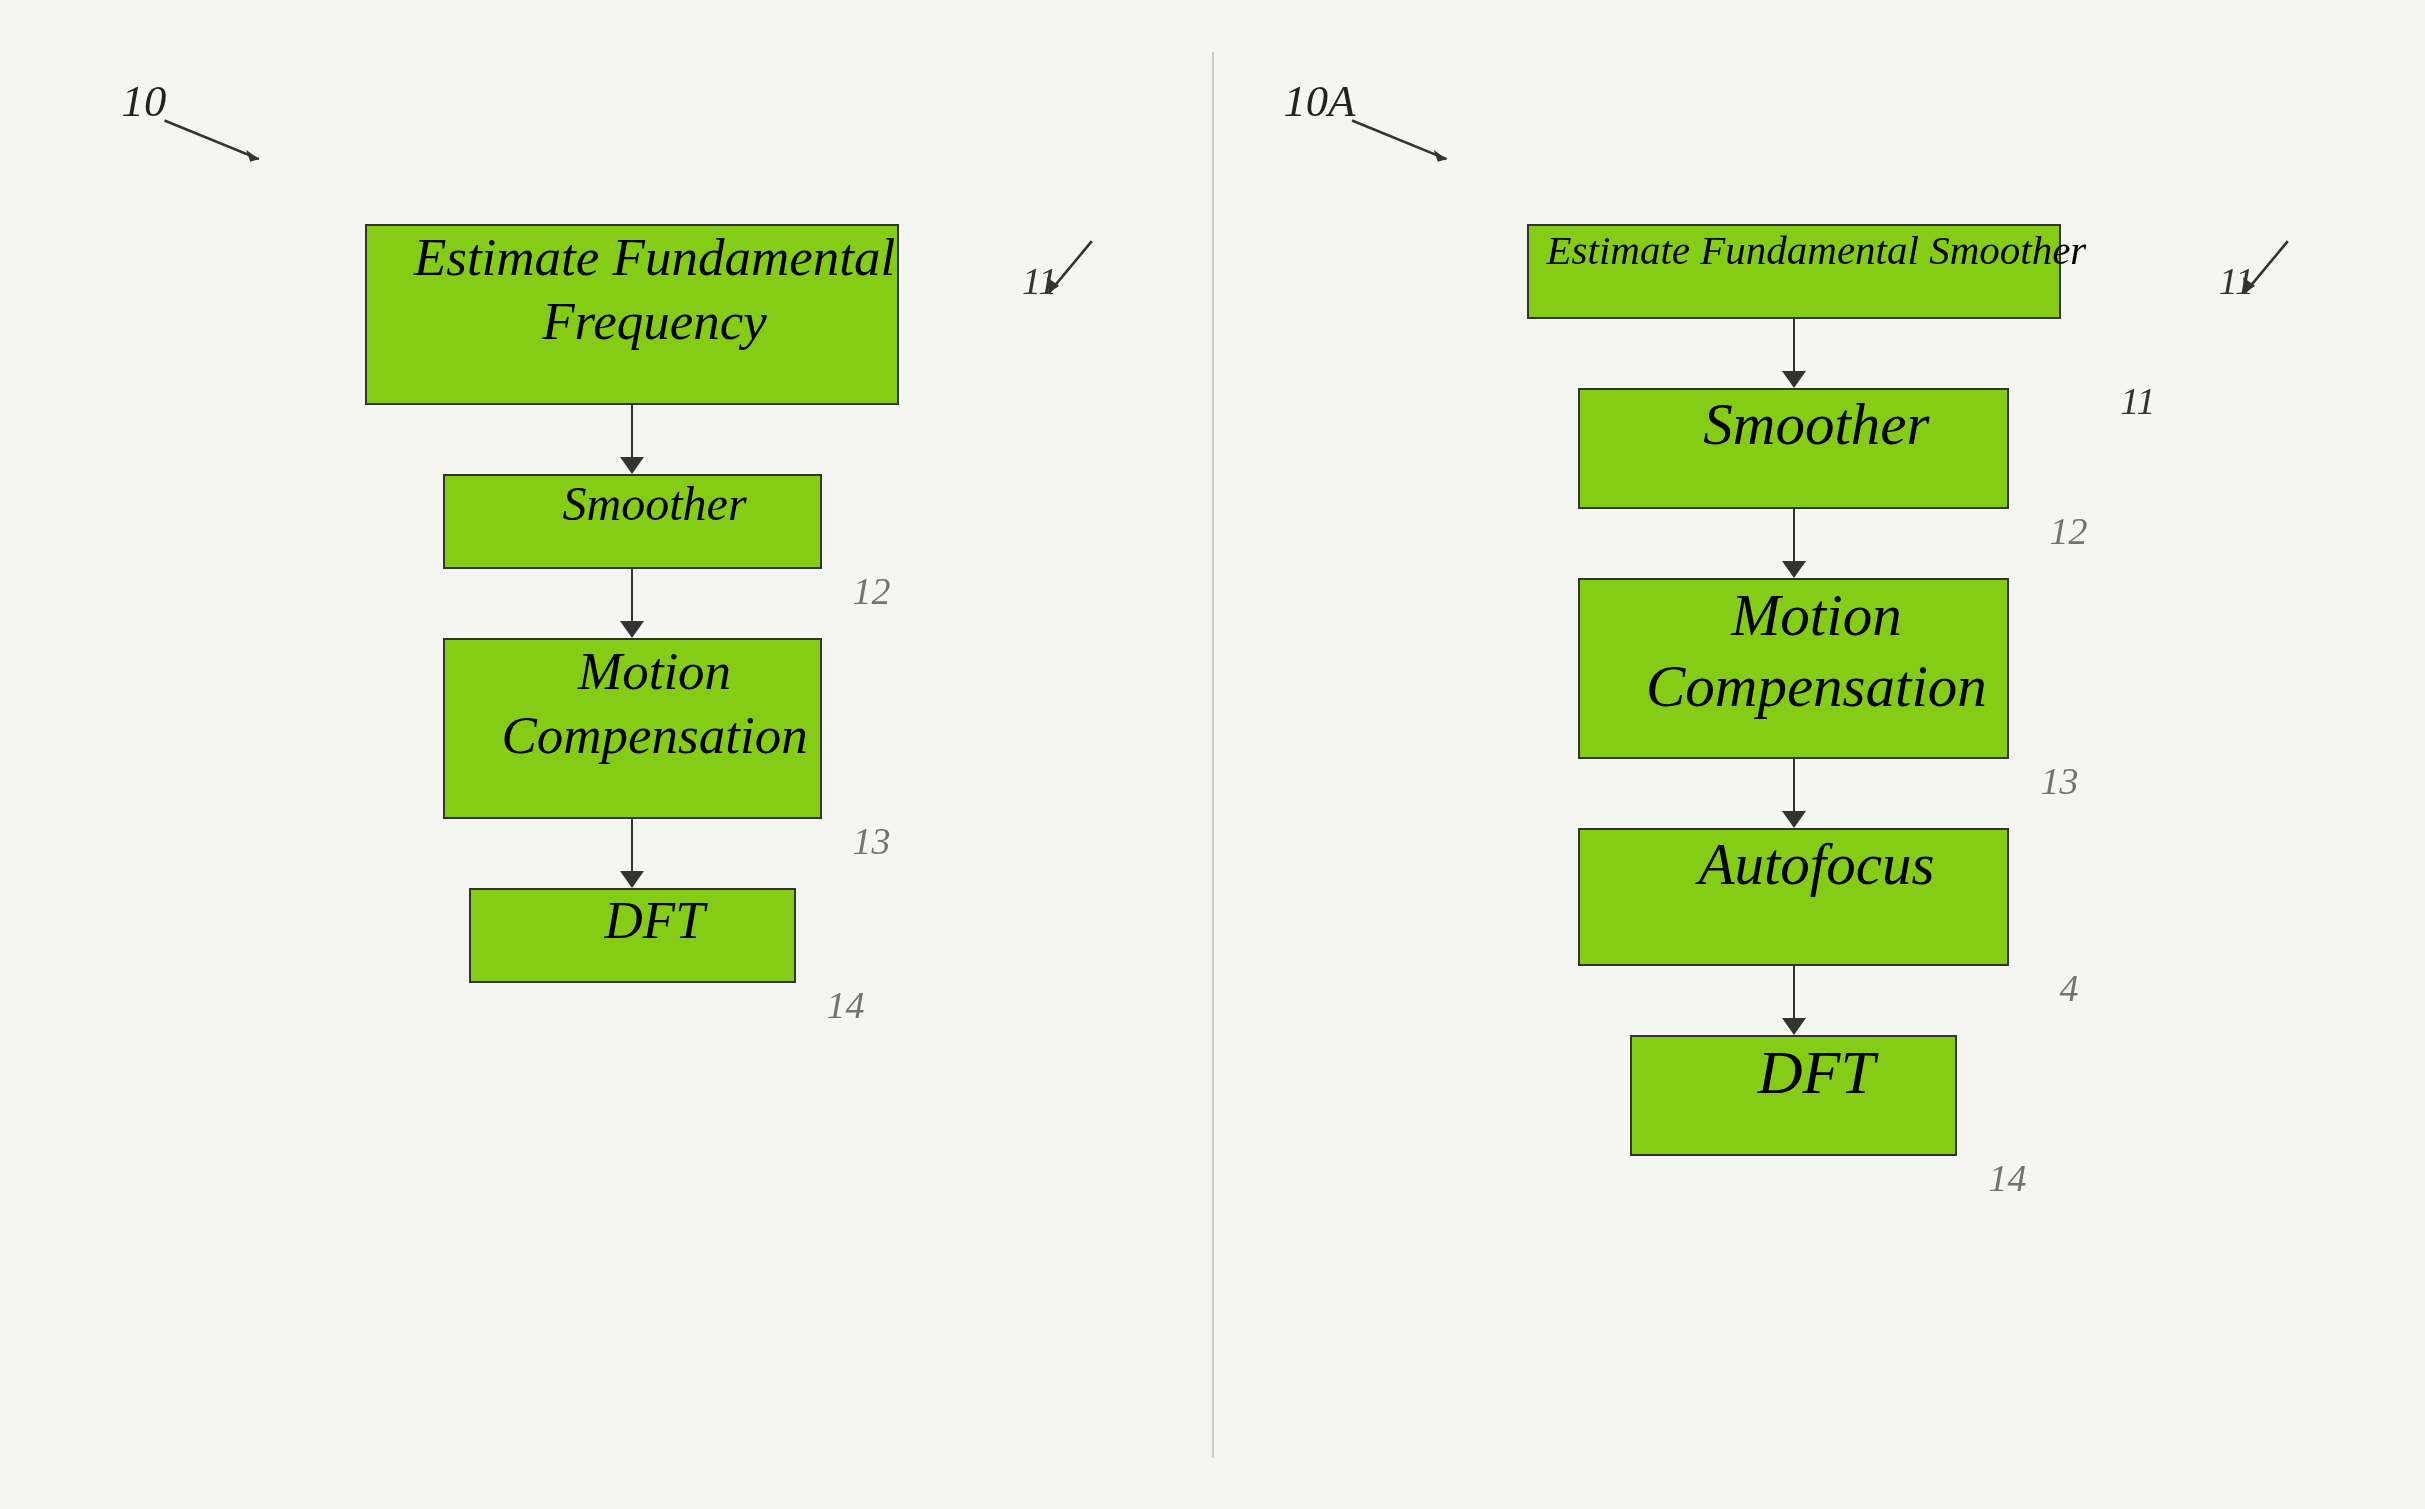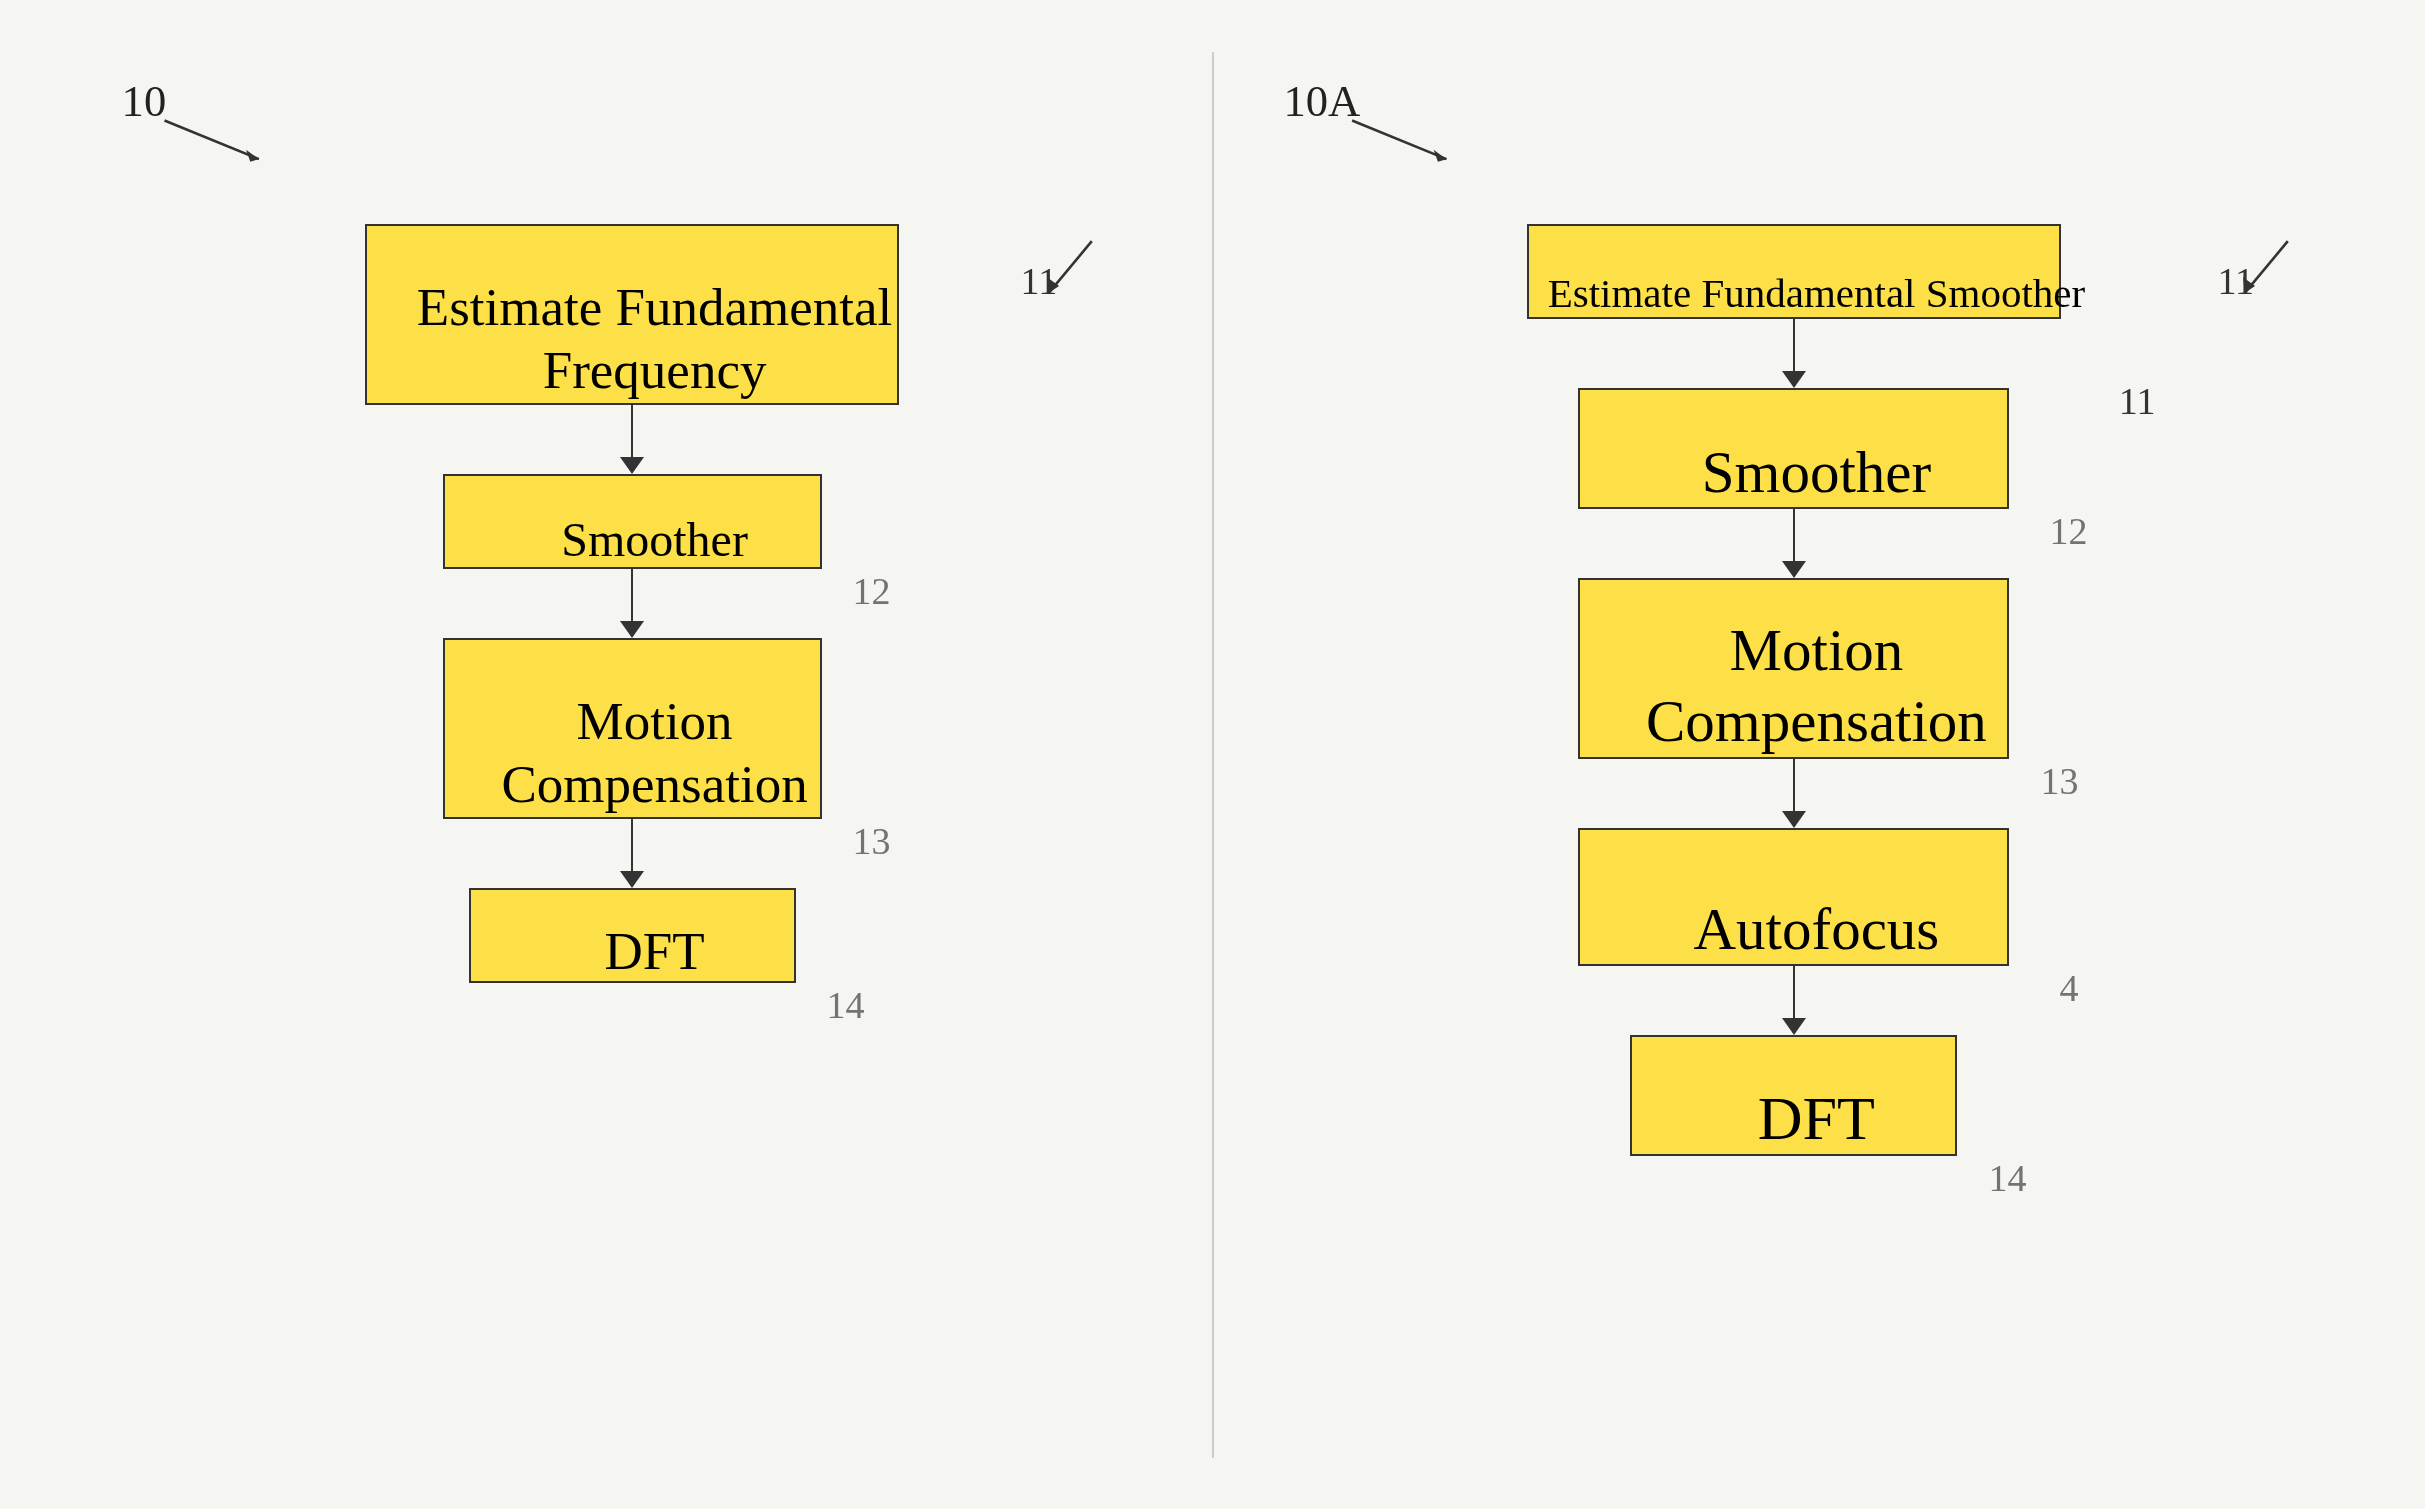--- a/index.html
+++ b/index.html
@@ -10,20 +10,21 @@
       font-family: 'Georgia', serif;
       position: relative;
       overflow: hidden;
     }
 
     .diagram-container {
       display: flex;
       width: 100%;
       height: 100%;
       padding: 52px 69px;
+      font-style: italic;
     }
 
     .diagram {
       flex: 1;
       position: relative;
       display: flex;
       flex-direction: column;
       align-items: flex-start;
       padding: 34px 52px;
     }
@@ -31,23 +32,23 @@
     .flow-wrapper {
       display: flex;
       flex-direction: column;
       align-items: center;
       margin-top: 138px;
       width: 100%;
     }
 
     .flow-box {
       border: 2.6px solid #333;
-      background: #fde047;
-      display: flex;
-      align-items: flex-end;
+      background: #84cc16;
+      display: flex;
+      align-items: flex-start;
       justify-content: center;
       text-align: center;
       position: relative;
       padding-left: 45px;
     }
 
     .box-label {
       position: absolute;
       right: -69px;
       font-size: 38px;

